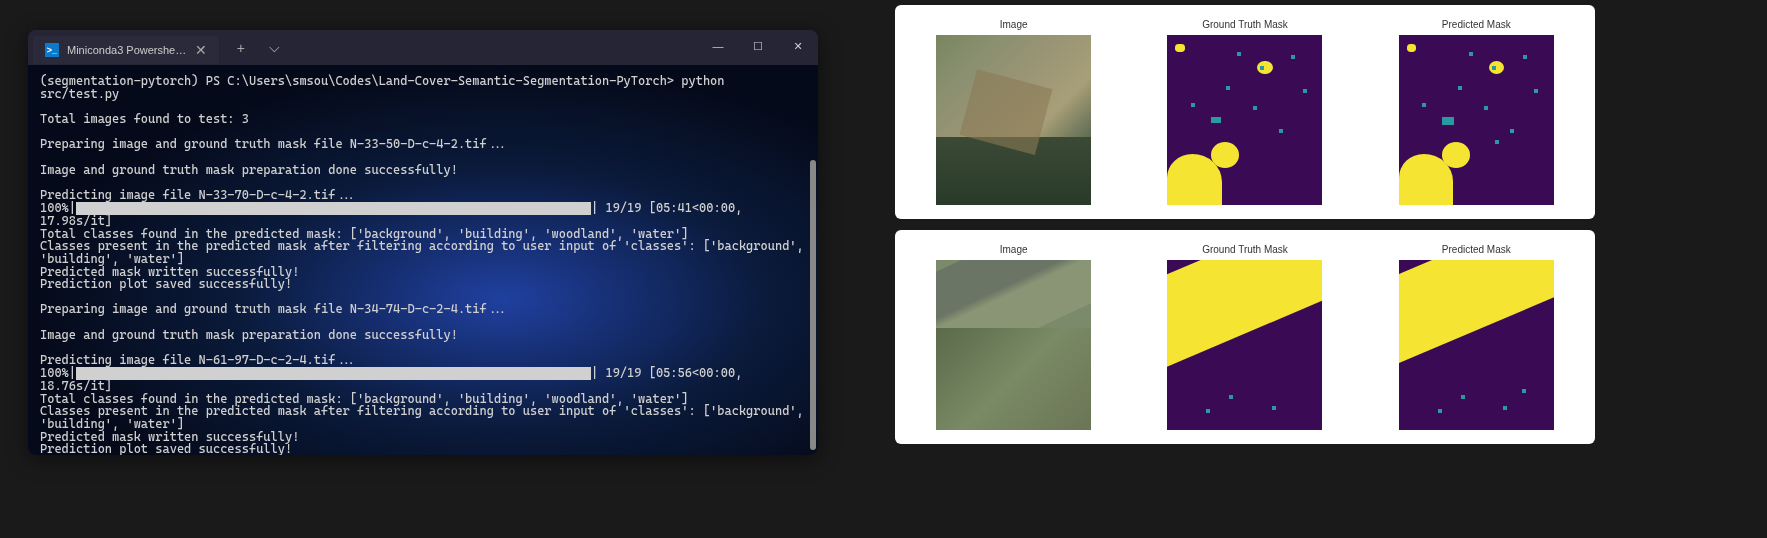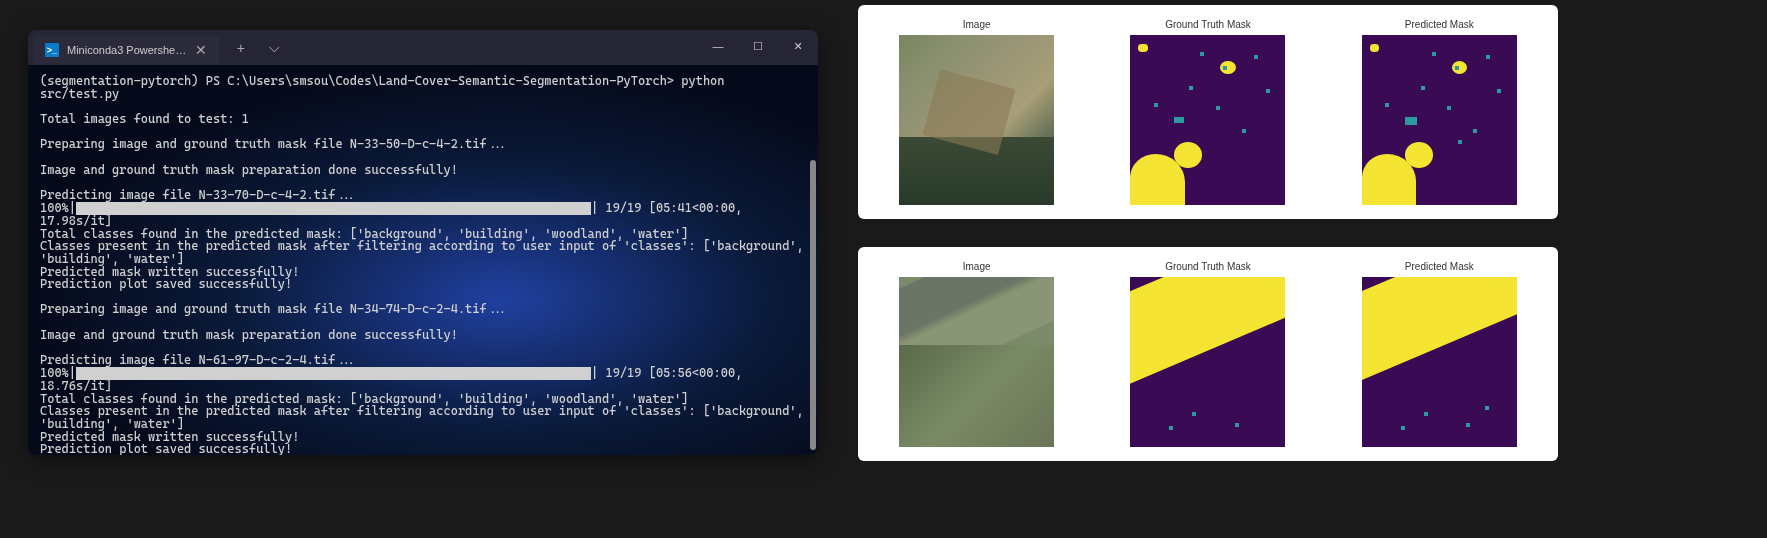--- a/index.html
+++ b/index.html
@@ -140,22 +140,23 @@
       top: 95px;
       width: 6px;
       height: 290px;
       background: #888;
       border-radius: 3px;
     }
     
     .plots-panel {
       display: flex;
       flex-direction: column;
-      gap: 28px;
+      gap: 11px;
       width: 700px;
+      margin-left: 37px;
     }
     
     .plot-card {
       background: #fff;
       border-radius: 6px;
       padding: 14px 18px;
       display: flex;
       justify-content: space-around;
       gap: 30px;
     }
@@ -272,21 +273,21 @@
       <span class="tab-action">⌵</span>
     </div>
     <div class="window-controls">
       <span class="window-control">—</span>
       <span class="window-control">☐</span>
       <span class="window-control">✕</span>
     </div>
   </div>
   <div class="terminal-content"><span>(segmentation-pytorch) PS C:\Users\smsou\Codes\Land-Cover-Semantic-Segmentation-PyTorch&gt;</span> <span>python src/test.py</span>
 
-<span>Total images found to test: 1</span>
+<span>Total images found to test: 3</span>
 
 <span>Preparing image and ground truth mask file N-33-50-D-c-4-2.tif...</span>
 
 <span>Image and ground truth mask preparation done successfully!</span>
 
 <span>Predicting image file N-33-70-D-c-4-2.tif...</span>
 <span>100%|</span><span class="progress-bar"></span><span>| 19/19 [05:41&lt;00:00, 17.98s/it]</span>
 <span>Total classes found in the predicted mask: ['background', 'building', 'woodland', 'water']</span>
 <span>Classes present in the predicted mask after filtering according to user input of 'classes': ['background', 'building', 'water']</span>
 <span>Predicted mask written successfully!</span>

